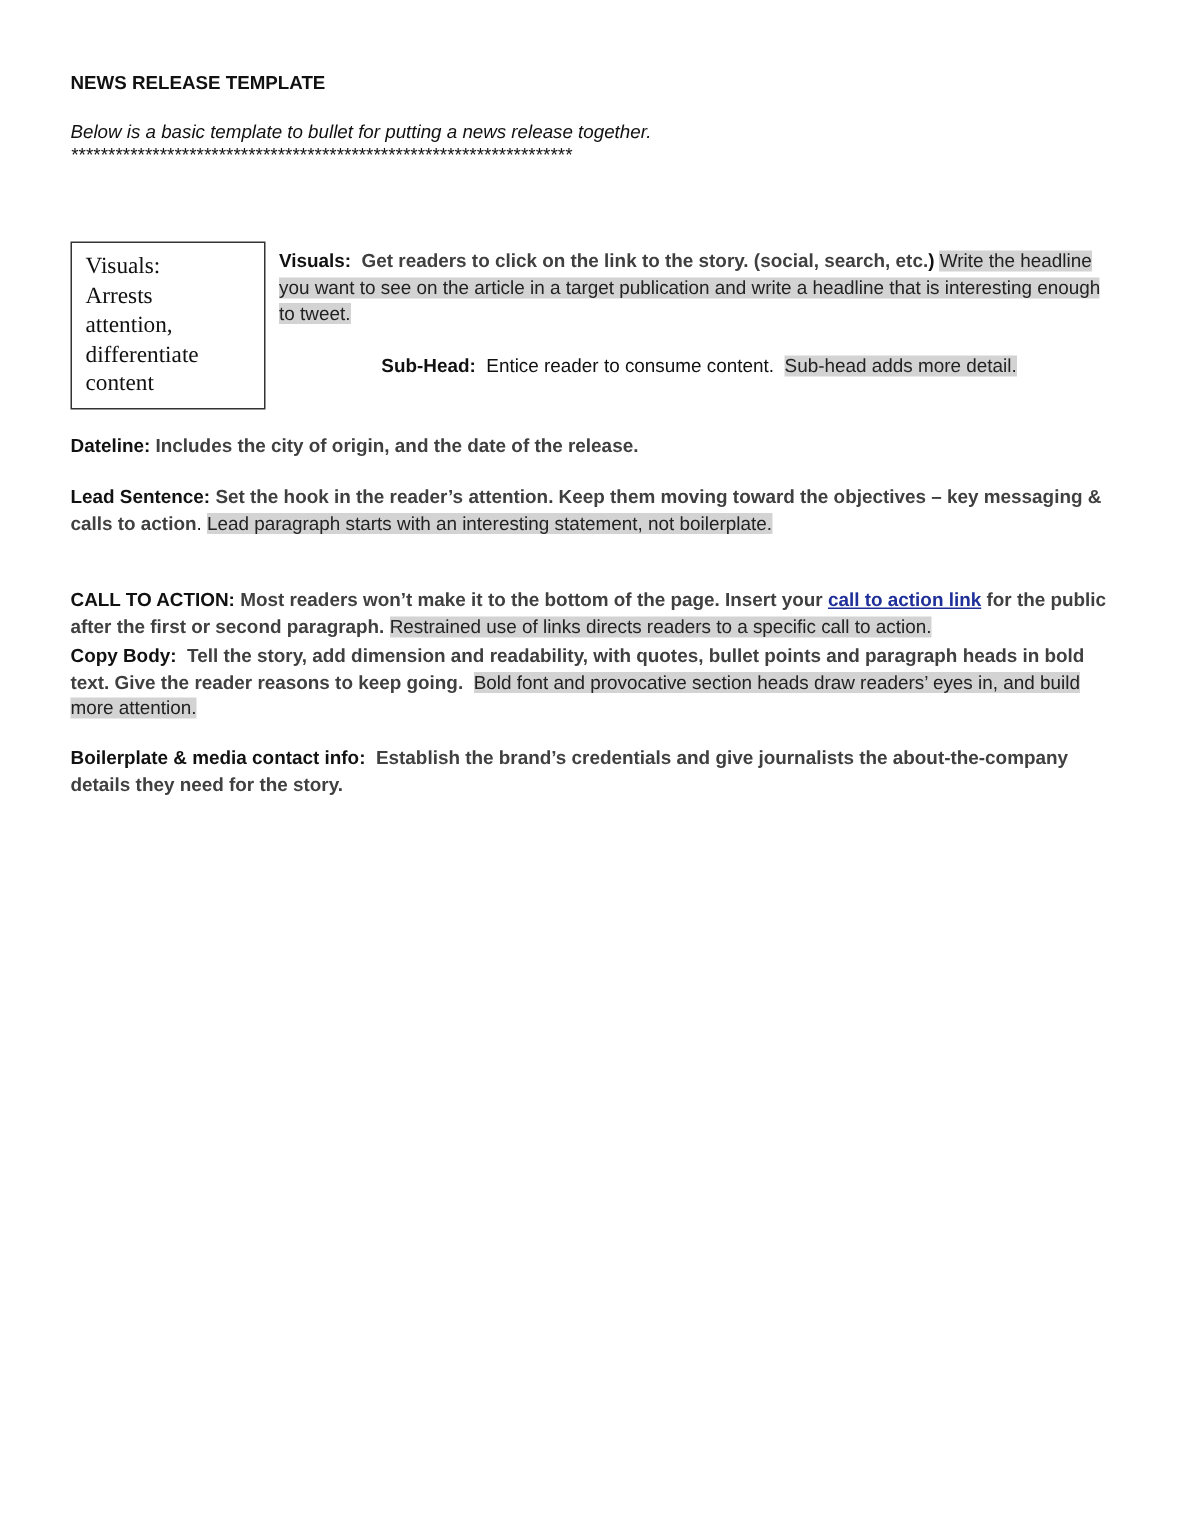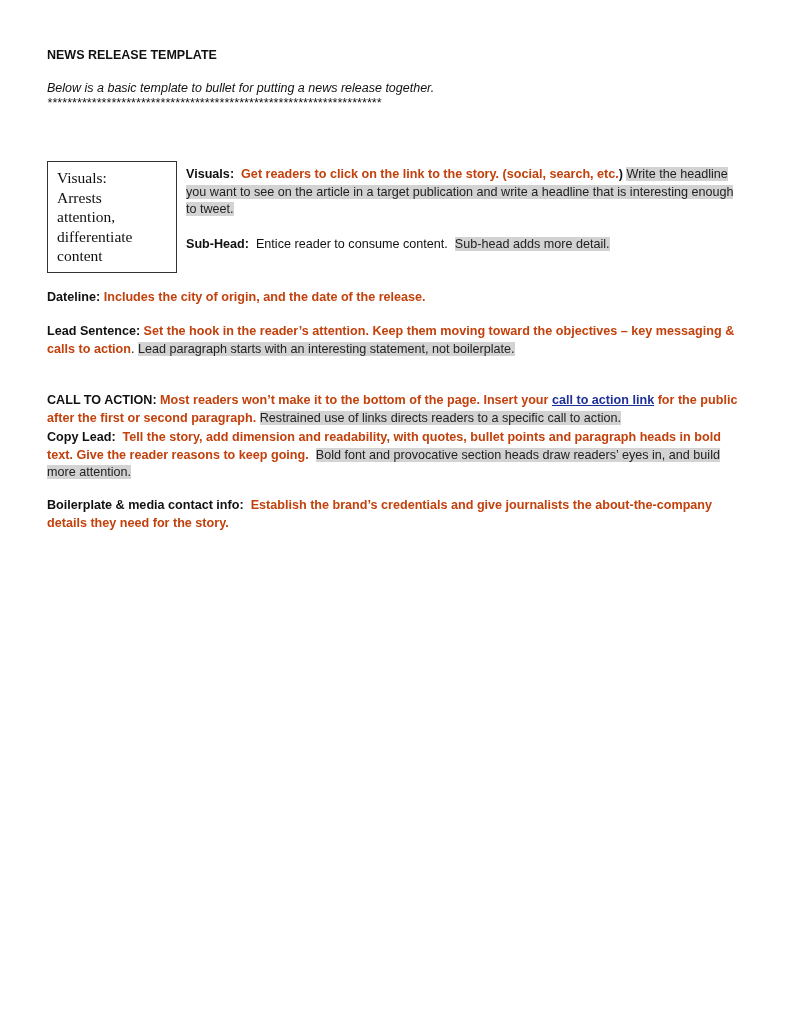--- a/index.html
+++ b/index.html
@@ -7,24 +7,24 @@
          font-family: "Liberation Sans", "DejaVu Sans", sans-serif; color: #111; }
   .page { position: absolute; left: 47px; top: 0; width: 700px; }
   .title { position: absolute; top: 48px; left: 0; font-weight: bold; font-size: 12.5px; letter-spacing: 0px; }
   .intro { position: absolute; top: 81px; left: 0; font-style: italic; font-size: 12.5px; }
   .stars { position: absolute; top: 96px; left: 0; font-style: italic; font-size: 12.5px; letter-spacing: 0.05px; white-space: nowrap; }
   .visuals-box { position: absolute; left: 0; top: 161px; width: 111px; height: 104px;
                  border: 1.5px solid #333; padding: 6px 8px 0 9px;
                  font-family: "Liberation Serif", "DejaVu Serif", serif; font-size: 15.5px; line-height: 19.5px; color: #111; }
   .visuals-box .vh { font-weight: normal; display: block; }
   .head-block { position: absolute; left: 139px; top: 166px; width: 560px; font-size: 12.6px; line-height: 17.5px; }
-  .subhead { position: absolute; left: 139px; top: 236px; width: 560px; font-size: 12.6px; line-height: 17.5px; }
+  .subhead { position: absolute; left: 139px; top: 236px; width: 560px; font-size: 12.6px; line-height: 17.5px; text-align: center; }
   .para { position: absolute; left: 0; width: 700px; font-size: 12.6px; line-height: 17.5px; }
   .lbl { font-weight: bold; color: #111; }
-  .red { color: #c2410c; font-weight: bold; margin-top: 40px; }
+  .red { color: #404040; font-weight: bold; margin-top: 40px; }
   .hl { background: #d3d3d3; color: #222; }
   .link { color: #1f2f99; font-weight: bold; text-decoration: underline; cursor: pointer; }
   .blk { color: #111; font-weight: bold; }
 </style>
 </head>
 <body>
 
 <div class="page">
 
   <div class="title">NEWS RELEASE TEMPLATE</div>
@@ -64,21 +64,21 @@
 
   <div class="para" style="top:392px;">
     <span class="lbl">CALL TO ACTION:</span>
     <span class="red">Most readers won’t make it to the bottom of the page. Insert your</span>
     <a class="link">call to action link</a>
     <span class="red">for the public after the first or second paragraph.</span>
     <span class="hl">Restrained use of links directs readers to a specific call to action.</span>
   </div>
 
   <div class="para" style="top:429px;">
-    <span class="lbl">Copy Lead:</span>&nbsp;
+    <span class="lbl">Copy Body:</span>&nbsp;
     <span class="red">Tell the story, add dimension and readability, with quotes, bullet points and paragraph heads in bold text. Give the reader reasons to keep going.</span>&nbsp;
     <span class="hl">Bold font and provocative section heads draw readers’ eyes in, and build more attention.</span>
   </div>
 
   <div class="para" style="top:497px;">
     <span class="lbl">Boilerplate &amp; media contact info:</span>&nbsp;
     <span class="red">Establish the brand’s credentials and give journalists the about-the-company details they need for the story.</span>
   </div>
 
 </div>

